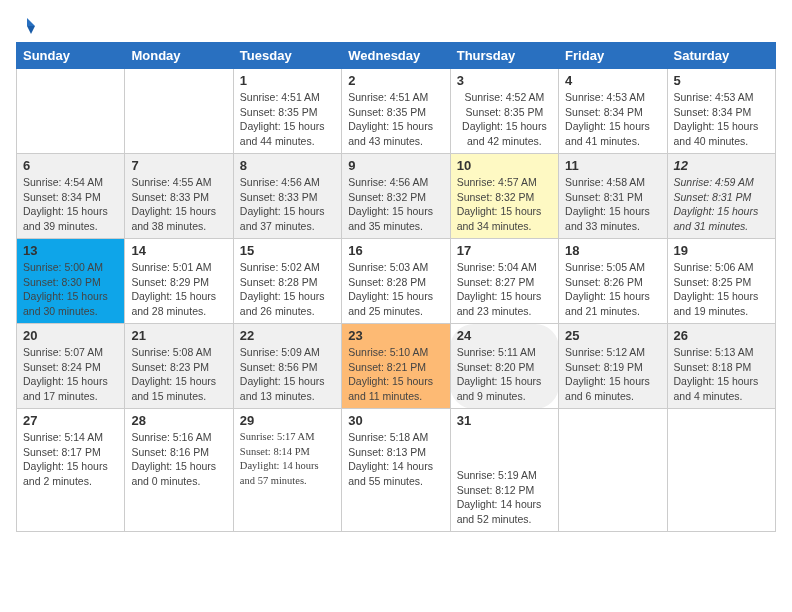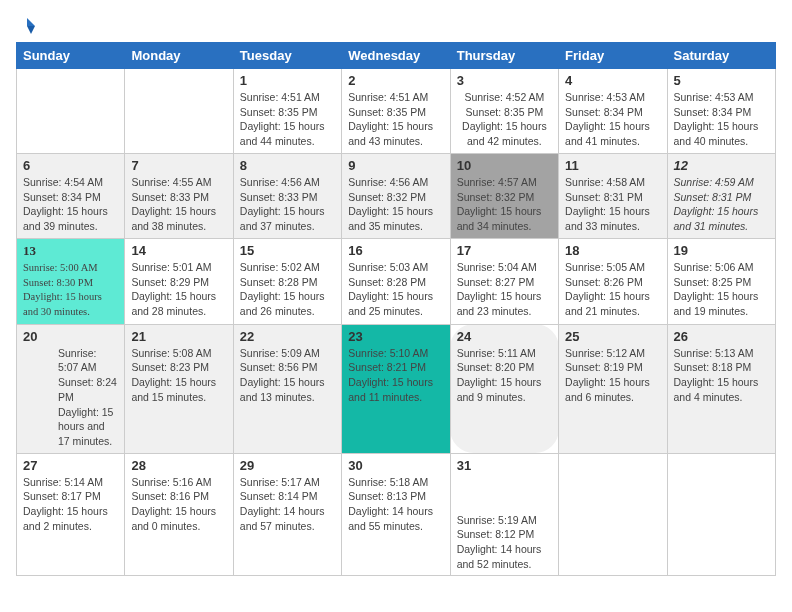--- a/index.html
+++ b/index.html
@@ -166,41 +166,41 @@
           <div class="cell-content" style="white-space: pre-line;">Sunrise: 4:56 AM
 Sunset: 8:33 PM
 Daylight: 15 hours and 37 minutes.</div>
         </td>
         <td style="background-color: rgb(240, 240, 240);">
           <span class="day-number">9</span>
           <div class="cell-content" style="white-space: pre-line;">Sunrise: 4:56 AM
 Sunset: 8:32 PM
 Daylight: 15 hours and 35 minutes.</div>
         </td>
-        <td style="background-color: #a3a3a3;">
+        <td style="background-color: #fef9c3;">
           <span class="day-number">10</span>
           <div class="cell-content" style="white-space: pre-line;">Sunrise: 4:57 AM
 Sunset: 8:32 PM
 Daylight: 15 hours and 34 minutes.</div>
         </td>
         <td style="background-color: rgb(240, 240, 240);">
           <span class="day-number">11</span>
           <div class="cell-content" style="white-space: pre-line;">Sunrise: 4:58 AM
 Sunset: 8:31 PM
 Daylight: 15 hours and 33 minutes.</div>
         </td>
         <td style="background-color: rgb(240, 240, 240); font-style: italic;">
           <span class="day-number">12</span>
           <div class="cell-content" style="white-space: pre-line;">Sunrise: 4:59 AM
 Sunset: 8:31 PM
 Daylight: 15 hours and 31 minutes.</div>
         </td>
       </tr>
       <tr>
-        <td style="background-color: #5eead4; font-family: Liberation Serif, serif;">
+        <td style="background-color: #0ea5e9;">
           <span class="day-number">13</span>
           <div class="cell-content" style="white-space: pre-line;">Sunrise: 5:00 AM
 Sunset: 8:30 PM
 Daylight: 15 hours and 30 minutes.</div>
         </td>
         <td style="background-color: rgb(255, 255, 255);">
           <span class="day-number">14</span>
           <div class="cell-content" style="white-space: pre-line;">Sunrise: 5:01 AM
 Sunset: 8:29 PM
 Daylight: 15 hours and 28 minutes.</div>
@@ -232,37 +232,37 @@
         <td style="background-color: rgb(255, 255, 255);">
           <span class="day-number">19</span>
           <div class="cell-content" style="white-space: pre-line;">Sunrise: 5:06 AM
 Sunset: 8:25 PM
 Daylight: 15 hours and 19 minutes.</div>
         </td>
       </tr>
       <tr>
         <td style="background-color: rgb(240, 240, 240);">
           <span class="day-number">20</span>
-          <div class="cell-content" style="white-space: pre-line; margin-left: 35px;">Sunrise: 5:07 AM
+          <div class="cell-content" style="white-space: pre-line;">Sunrise: 5:07 AM
 Sunset: 8:24 PM
 Daylight: 15 hours and 17 minutes.</div>
         </td>
         <td style="background-color: rgb(240, 240, 240);">
           <span class="day-number">21</span>
           <div class="cell-content" style="white-space: pre-line;">Sunrise: 5:08 AM
 Sunset: 8:23 PM
 Daylight: 15 hours and 15 minutes.</div>
         </td>
         <td style="background-color: rgb(240, 240, 240);">
           <span class="day-number">22</span>
           <div class="cell-content" style="white-space: pre-line;">Sunrise: 5:09 AM
 Sunset: 8:56 PM
 Daylight: 15 hours and 13 minutes.</div>
         </td>
-        <td style="background-color: #14b8a6;">
+        <td style="background-color: #fdba74;">
           <span class="day-number">23</span>
           <div class="cell-content" style="white-space: pre-line;">Sunrise: 5:10 AM
 Sunset: 8:21 PM
 Daylight: 15 hours and 11 minutes.</div>
         </td>
         <td style="background-color: rgb(240, 240, 240); border-radius: 24px;">
           <span class="day-number">24</span>
           <div class="cell-content" style="white-space: pre-line;">Sunrise: 5:11 AM
 Sunset: 8:20 PM
 Daylight: 15 hours and 9 minutes.</div>
@@ -288,21 +288,21 @@
 Daylight: 15 hours and 2 minutes.</div>
         </td>
         <td style="background-color: rgb(255, 255, 255);">
           <span class="day-number">28</span>
           <div class="cell-content" style="white-space: pre-line;">Sunrise: 5:16 AM
 Sunset: 8:16 PM
 Daylight: 15 hours and 0 minutes.</div>
         </td>
         <td style="background-color: rgb(255, 255, 255);">
           <span class="day-number">29</span>
-          <div class="cell-content" style="white-space: pre-line;">Sunrise: 5:17 AM
+          <div class="cell-content" style="white-space: pre-line; font-family: Liberation Serif, serif;">Sunrise: 5:17 AM
 Sunset: 8:14 PM
 Daylight: 14 hours and 57 minutes.</div>
         </td>
         <td style="background-color: rgb(255, 255, 255);">
           <span class="day-number">30</span>
           <div class="cell-content" style="white-space: pre-line;">Sunrise: 5:18 AM
 Sunset: 8:13 PM
 Daylight: 14 hours and 55 minutes.</div>
         </td>
         <td style="background-color: rgb(255, 255, 255);">

